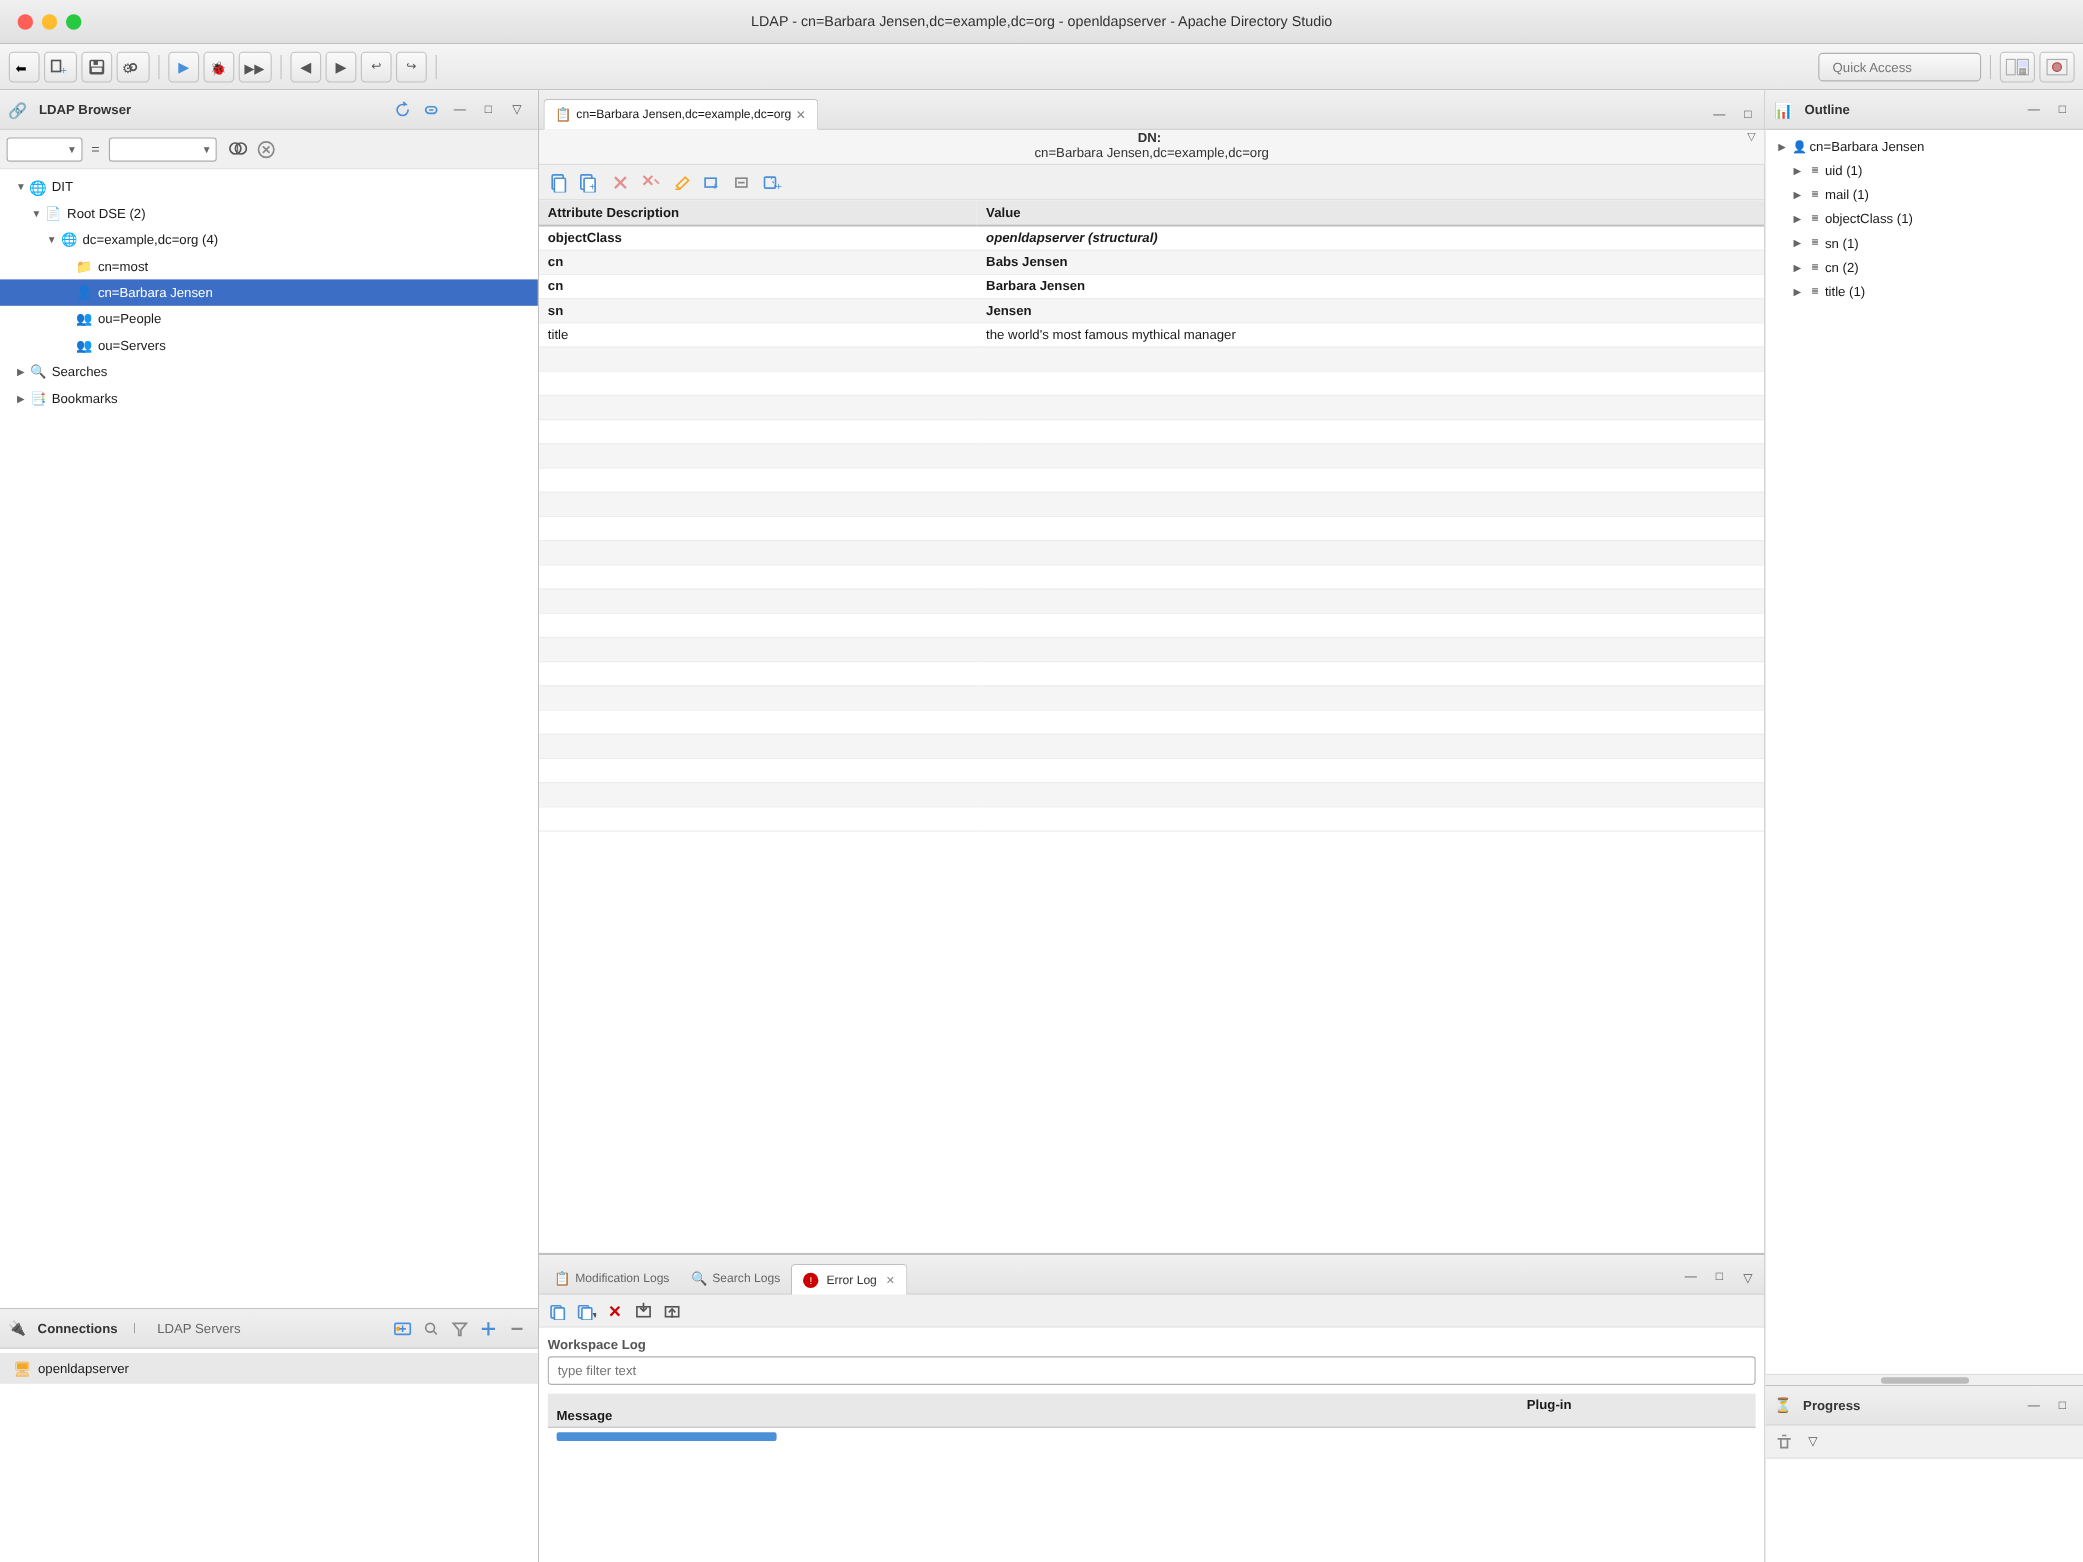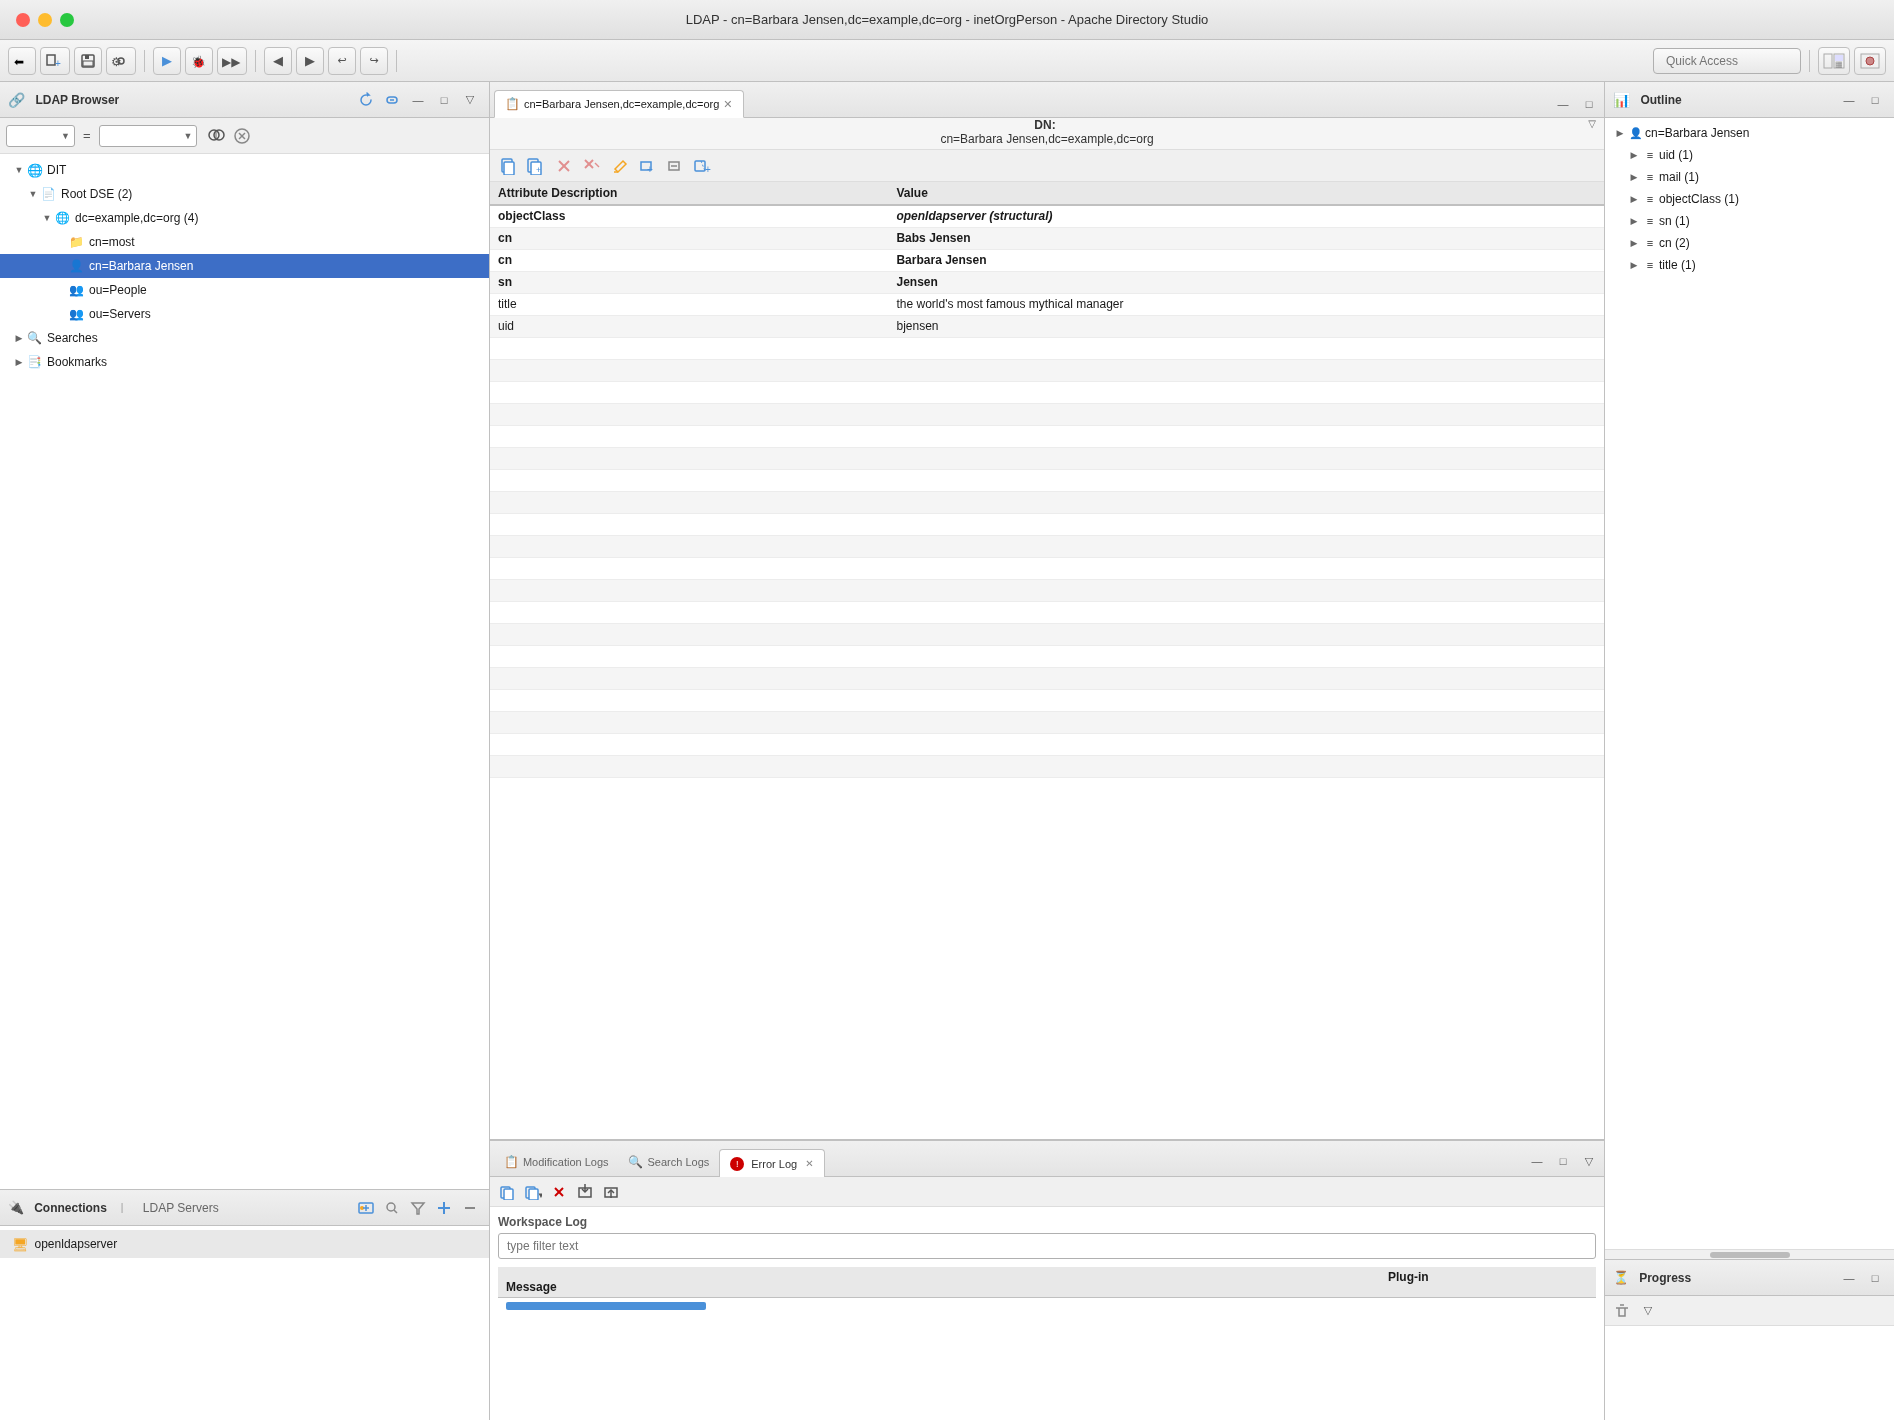--- a/index.html
+++ b/index.html
@@ -560,21 +560,21 @@
   </style>
 </head>
 <body>
 
 <div class="title-bar">
   <div class="title-bar-buttons">
     <button class="tb-btn tb-close"></button>
     <button class="tb-btn tb-min"></button>
     <button class="tb-btn tb-max"></button>
   </div>
-  <span class="title-text">LDAP - cn=Barbara Jensen,dc=example,dc=org - inetOrgPerson - Apache Directory Studio</span>
+  <span class="title-text">LDAP - cn=Barbara Jensen,dc=example,dc=org - openldapserver - Apache Directory Studio</span>
 </div>
 
 <div class="toolbar">
 
   <div class="toolbar-btn">
     <svg width="16" height="16" viewBox="0 0 16 16">
         <text y="13" font-size="12">⬅</text>
       </svg>
   </div>
   <div class="toolbar-btn">
@@ -921,24 +921,20 @@
               <td class="attr-bold">Barbara Jensen</td>
             </tr>
             <tr>
               <td class="attr-bold">sn</td>
               <td class="attr-bold">Jensen</td>
             </tr>
             <tr>
               <td>title</td>
               <td>the world's most famous mythical manager</td>
             </tr>
-            <tr>
-              <td>uid</td>
-              <td>bjensen</td>
-            </tr>
 
             <tr>
                 <td>&nbsp;</td>
                 <td></td>
               </tr>
             <tr>
                 <td>&nbsp;</td>
                 <td></td>
               </tr>
             <tr>

